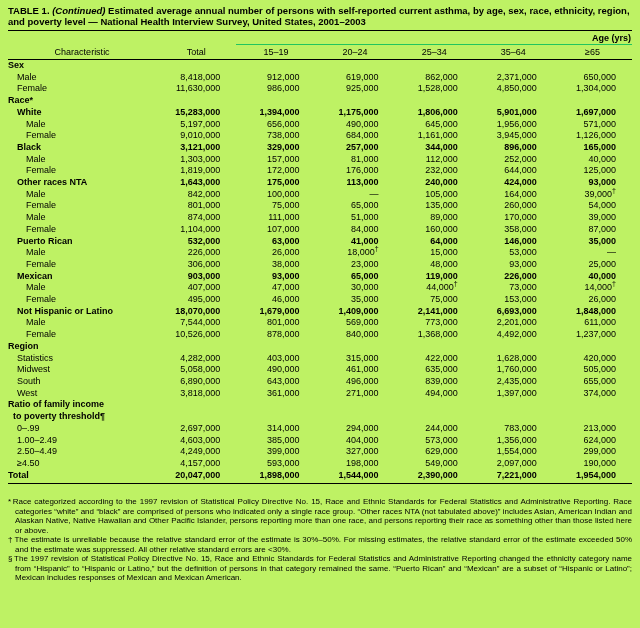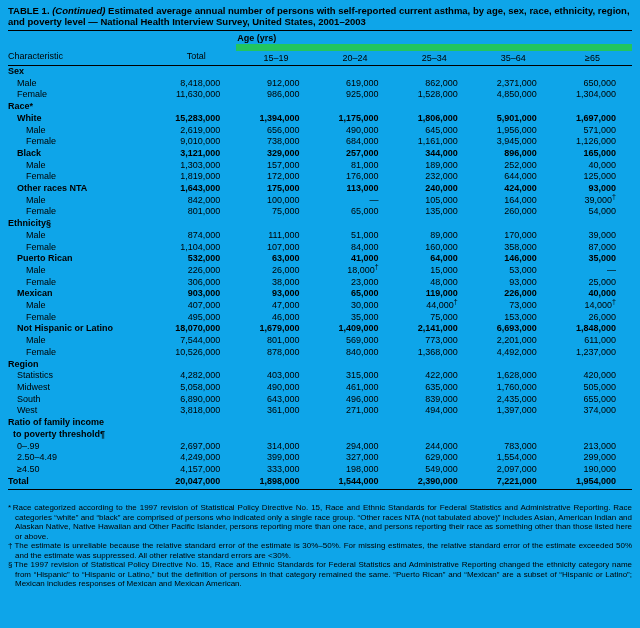--- a/index.html
+++ b/index.html
@@ -2,44 +2,44 @@
 <html><head>
 <meta charset="utf-8">
 <style>
   * { box-sizing: border-box; }
   html, body { margin: 0; padding: 0; background: #ffffff; }
   body { font-family: "Liberation Sans", sans-serif; color: #000; }
   .page {
     width: 640px; height: 628px;
     padding: 5px 8px 4px 8px;
     overflow: hidden;
-    background: #0ea5e9;
+    background: #bef264;
   }
   .title {
     font-size: 9.5px; font-weight: 700; line-height: 11px;
     margin-bottom: 3px;
   }
   .title em { font-style: italic; }
   table.tbl {
     width: 100%; border-collapse: collapse; table-layout: fixed;
     font-size: 9px;
   }
   col.c-label { width: 148px; }
   col.c-total { width: 80px; }
   col.c-age   { width: 79px; }
   tr.age-span td { border-top: 1px solid #000; padding-top: 2px; }
   tr.age-span td.span-cell {
-    text-align: left; border-bottom: 7px solid #22c55e;
+    text-align: right; border-bottom: 1px solid #22c55e;
     padding-bottom: 1px; font-weight: 700;
   }
   tr.colhead th {
     border-bottom: 1px solid #000; text-align: center;
     padding: 2px 0 2px 0; font-weight: 400; font-size: 9px;
   }
-  tr.colhead th.h-label { text-align: left; }
+  tr.colhead th.h-label { text-align: center; }
   tbody td { line-height: 11.7px; vertical-align: bottom; padding: 0; }
   td.num { text-align: right; padding-right: 16px; white-space: nowrap; }
   td.label { white-space: pre-wrap; overflow: hidden; }
   tr.bold td { font-weight: 700; }
   td.ind1 { padding-left: 9px; }
   td.ind2 { padding-left: 18px; }
   tbody tr:last-child td { border-bottom: 1px solid #000; padding-bottom: 2px; }
   sup { font-size: 7px; vertical-align: super; line-height: 0; }
   .footnotes { margin-top: 13px; font-size: 8px; line-height: 9.5px; }
   .footnote {
@@ -124,21 +124,21 @@
           <td class="label ind1">White</td>
           <td class="num">15,283,000</td>
           <td class="num">1,394,000</td>
           <td class="num">1,175,000</td>
           <td class="num">1,806,000</td>
           <td class="num">5,901,000</td>
           <td class="num">1,697,000</td>
         </tr>
         <tr>
           <td class="label ind2">Male</td>
-          <td class="num">2,619,000</td>
+          <td class="num">5,197,000</td>
           <td class="num">656,000</td>
           <td class="num">490,000</td>
           <td class="num">645,000</td>
           <td class="num">1,956,000</td>
           <td class="num">571,000</td>
         </tr>
         <tr>
           <td class="label ind2">Female</td>
           <td class="num">9,010,000</td>
           <td class="num">738,000</td>
@@ -154,21 +154,21 @@
           <td class="num">257,000</td>
           <td class="num">344,000</td>
           <td class="num">896,000</td>
           <td class="num">165,000</td>
         </tr>
         <tr>
           <td class="label ind2">Male</td>
           <td class="num">1,303,000</td>
           <td class="num">157,000</td>
           <td class="num">81,000</td>
-          <td class="num">189,000</td>
+          <td class="num">112,000</td>
           <td class="num">252,000</td>
           <td class="num">40,000</td>
         </tr>
         <tr>
           <td class="label ind2">Female</td>
           <td class="num">1,819,000</td>
           <td class="num">172,000</td>
           <td class="num">176,000</td>
           <td class="num">232,000</td>
           <td class="num">644,000</td>
@@ -194,29 +194,20 @@
         </tr>
         <tr>
           <td class="label ind2">Female</td>
           <td class="num">801,000</td>
           <td class="num">75,000</td>
           <td class="num">65,000</td>
           <td class="num">135,000</td>
           <td class="num">260,000</td>
           <td class="num">54,000</td>
         </tr>
-        <tr class="bold">
-          <td class="label">Ethnicity§</td>
-          <td class="num"></td>
-          <td class="num"></td>
-          <td class="num"></td>
-          <td class="num"></td>
-          <td class="num"></td>
-          <td class="num"></td>
-        </tr>
         <tr>
           <td class="label ind2">Male</td>
           <td class="num">874,000</td>
           <td class="num">111,000</td>
           <td class="num">51,000</td>
           <td class="num">89,000</td>
           <td class="num">170,000</td>
           <td class="num">39,000</td>
         </tr>
         <tr>
@@ -367,32 +358,41 @@
         <tr>
           <td class="label ind1">0–.99</td>
           <td class="num">2,697,000</td>
           <td class="num">314,000</td>
           <td class="num">294,000</td>
           <td class="num">244,000</td>
           <td class="num">783,000</td>
           <td class="num">213,000</td>
         </tr>
         <tr>
+          <td class="label ind1">1.00–2.49</td>
+          <td class="num">4,603,000</td>
+          <td class="num">385,000</td>
+          <td class="num">404,000</td>
+          <td class="num">573,000</td>
+          <td class="num">1,356,000</td>
+          <td class="num">624,000</td>
+        </tr>
+        <tr>
           <td class="label ind1">2.50–4.49</td>
           <td class="num">4,249,000</td>
           <td class="num">399,000</td>
           <td class="num">327,000</td>
           <td class="num">629,000</td>
           <td class="num">1,554,000</td>
           <td class="num">299,000</td>
         </tr>
         <tr>
           <td class="label ind1">≥4.50</td>
           <td class="num">4,157,000</td>
-          <td class="num">333,000</td>
+          <td class="num">593,000</td>
           <td class="num">198,000</td>
           <td class="num">549,000</td>
           <td class="num">2,097,000</td>
           <td class="num">190,000</td>
         </tr>
         <tr class="bold">
           <td class="label">Total</td>
           <td class="num">20,047,000</td>
           <td class="num">1,898,000</td>
           <td class="num">1,544,000</td>

